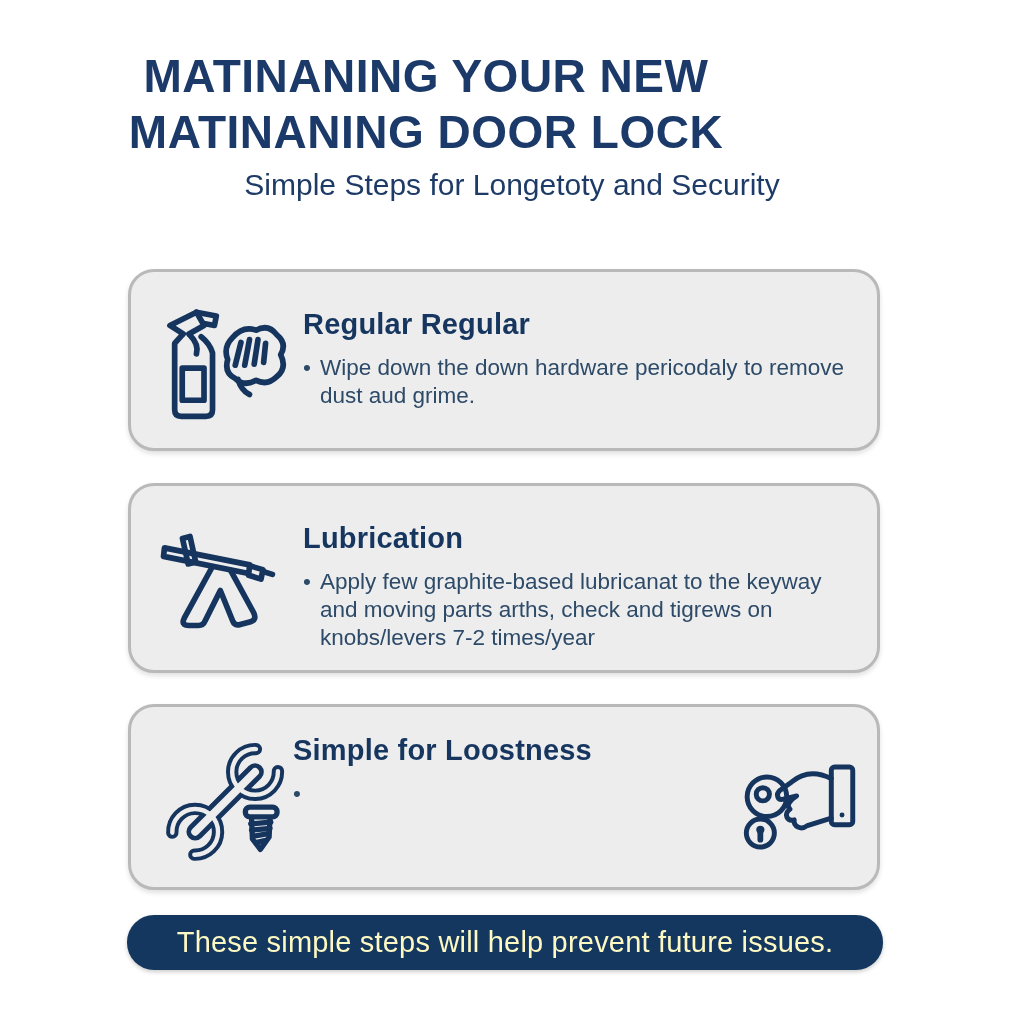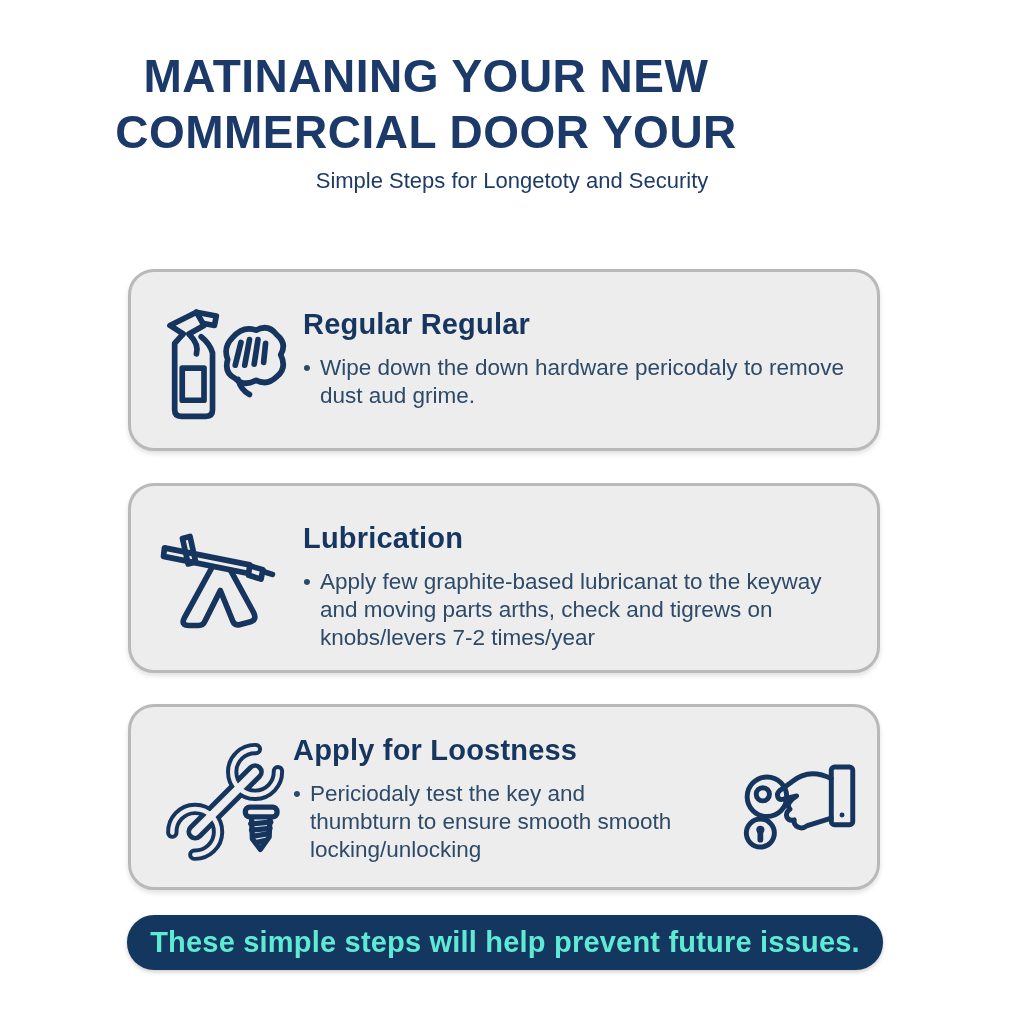--- a/index.html
+++ b/index.html
@@ -6,21 +6,21 @@
   html,body { width:1024px; height:1024px; background:#ffffff;
               font-family:"Liberation Sans", sans-serif; overflow:hidden; }
   .poster { position:relative; width:1024px; height:1024px; background:#ffffff; }
 
   
   .title { position:absolute; top:48px; left:0; width:852px; text-align:center;
            color:#1c3a69; font-weight:700; font-size:46px; line-height:56px;
            letter-spacing:0.5px; }
   .title span { display:block; }
   .subtitle { position:absolute; top:168px; left:0; width:1024px; text-align:center;
-              color:#1d3b66; font-weight:400; font-size:22px; }
+              color:#1d3b66; font-weight:400; font-size:30px; }
 
   
   .card { position:absolute; left:128px; width:752px; background:#ededed;
           border:3px solid #b9b9b9; border-radius:26px;
           box-shadow:0 3px 5px rgba(0,0,0,0.12); }
   .c1 { top:269px; height:182px; }
   .c2 { top:483px; height:190px;padding-left:36px; }
   .c3 { top:704px; height:186px; }
 
   .icon-left  { position:absolute; display:block; }
@@ -39,32 +39,32 @@
   .bullet-row { display:flex; gap:9px; margin-top:13px;
                 color:#2d4a68; font-size:22.5px; line-height:28px; }
   .bullet-row .dot { flex:0 0 auto; }
   .c3 .bullet-row p { max-width:368px; }
 
   
   .banner { position:absolute; left:127px; top:915px; width:756px; height:55px;
             background:#14375f; border-radius:27px;
             display:flex; align-items:center; justify-content:center;
             box-shadow:0 2px 4px rgba(0,0,0,0.2); }
-  .banner span { color:#5eead4; font-size:29px; font-weight:700; letter-spacing:0.2px;text-align:right; }
+  .banner span { color:#fef9c3; font-size:29px; font-weight:400; letter-spacing:0.2px;text-align:right; }
 
   svg { display:block; }
 </style>
 </head>
 <body>
 
 <div class="poster">
 
   <h1 class="title">
     <span>MATINANING YOUR NEW</span>
-    <span>COMMERCIAL DOOR YOUR</span>
+    <span>MATINANING DOOR LOCK</span>
   </h1>
   <div class="subtitle">Simple Steps for Longetoty and Security</div>
 
   <section class="card c1">
     <span class="icon-left">
       <svg width="142" height="128" viewBox="0 0 150 135">
         <g fill="none" stroke="#16355e" stroke-width="6" stroke-linecap="round" stroke-linejoin="round">
           <path d="M34 40 L20 31 L48 17 L56 31 L40 40"></path>
           <path d="M48 17 L69 21 L67 31 L56 29"></path>
           <path d="M41 41 C47 47 50 54 48 61"></path>
@@ -124,24 +124,23 @@
           <rect x="97" y="82" width="36" height="11" rx="5"></rect>
           <path d="M104 94 L105 118 L114 130 L124 116 L125 94"></path>
           <path d="M103 101 L126 99"></path>
           <path d="M104 108 L125 106"></path>
           <path d="M106 115 L123 112"></path>
           <path d="M110 122 L119 120"></path>
         </g>
       </svg>
     </span>
     <div class="card-text">
-      <h2>Apply for Loostness</h2>
+      <h2>Simple for Loostness</h2>
       <div class="bullet-row">
         <span class="dot">•</span>
-        <p>Periciodaly test the key and thumbturn to ensure smooth smooth locking/unlocking</p>
       </div>
     </div>
     <span class="icon-right">
       <svg width="132" height="100" viewBox="0 0 160 120">
         <g fill="none" stroke="#16355e" stroke-width="6" stroke-linecap="round" stroke-linejoin="round">
           <rect x="124" y="14" width="26" height="70" rx="4"></rect>
           <path d="M124 28 C104 18 88 22 76 32 L62 42 C56 47 59 55 66 53 L82 49 C73 55 69 61 74 65 C66 71 70 80 79 78 C78 86 87 91 95 85 L124 76"></path>
           <circle cx="46" cy="50" r="24"></circle>
           <circle cx="41" cy="47" r="8"></circle>
           <circle cx="38" cy="94" r="17"></circle>

